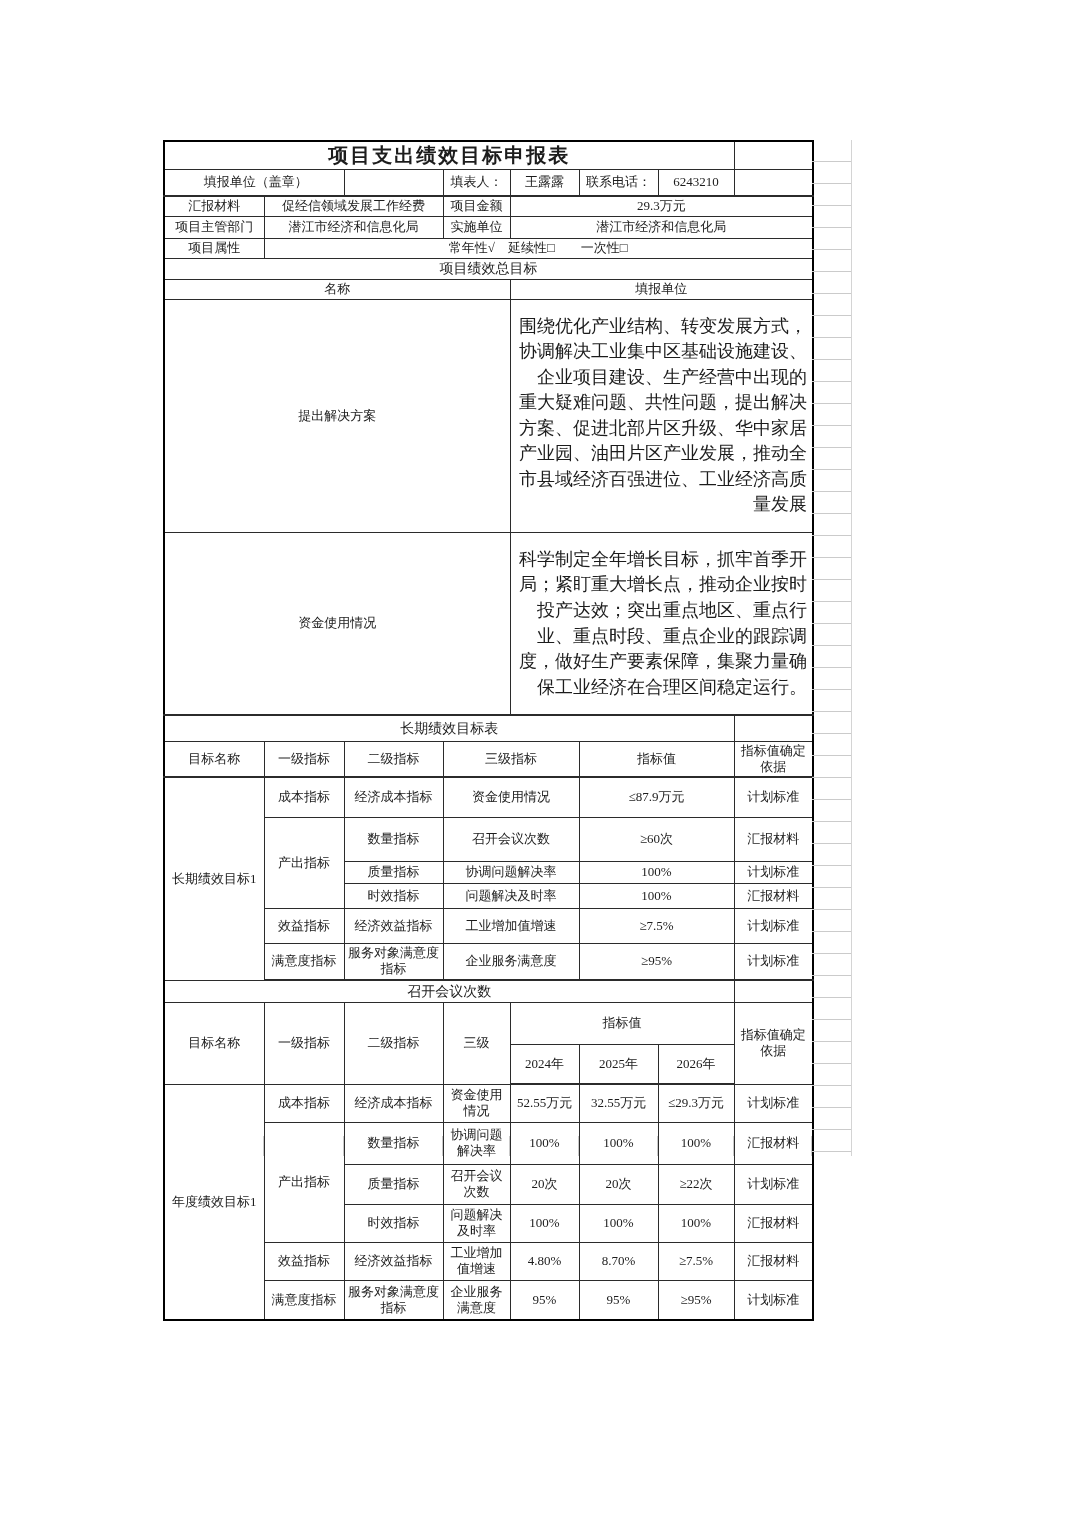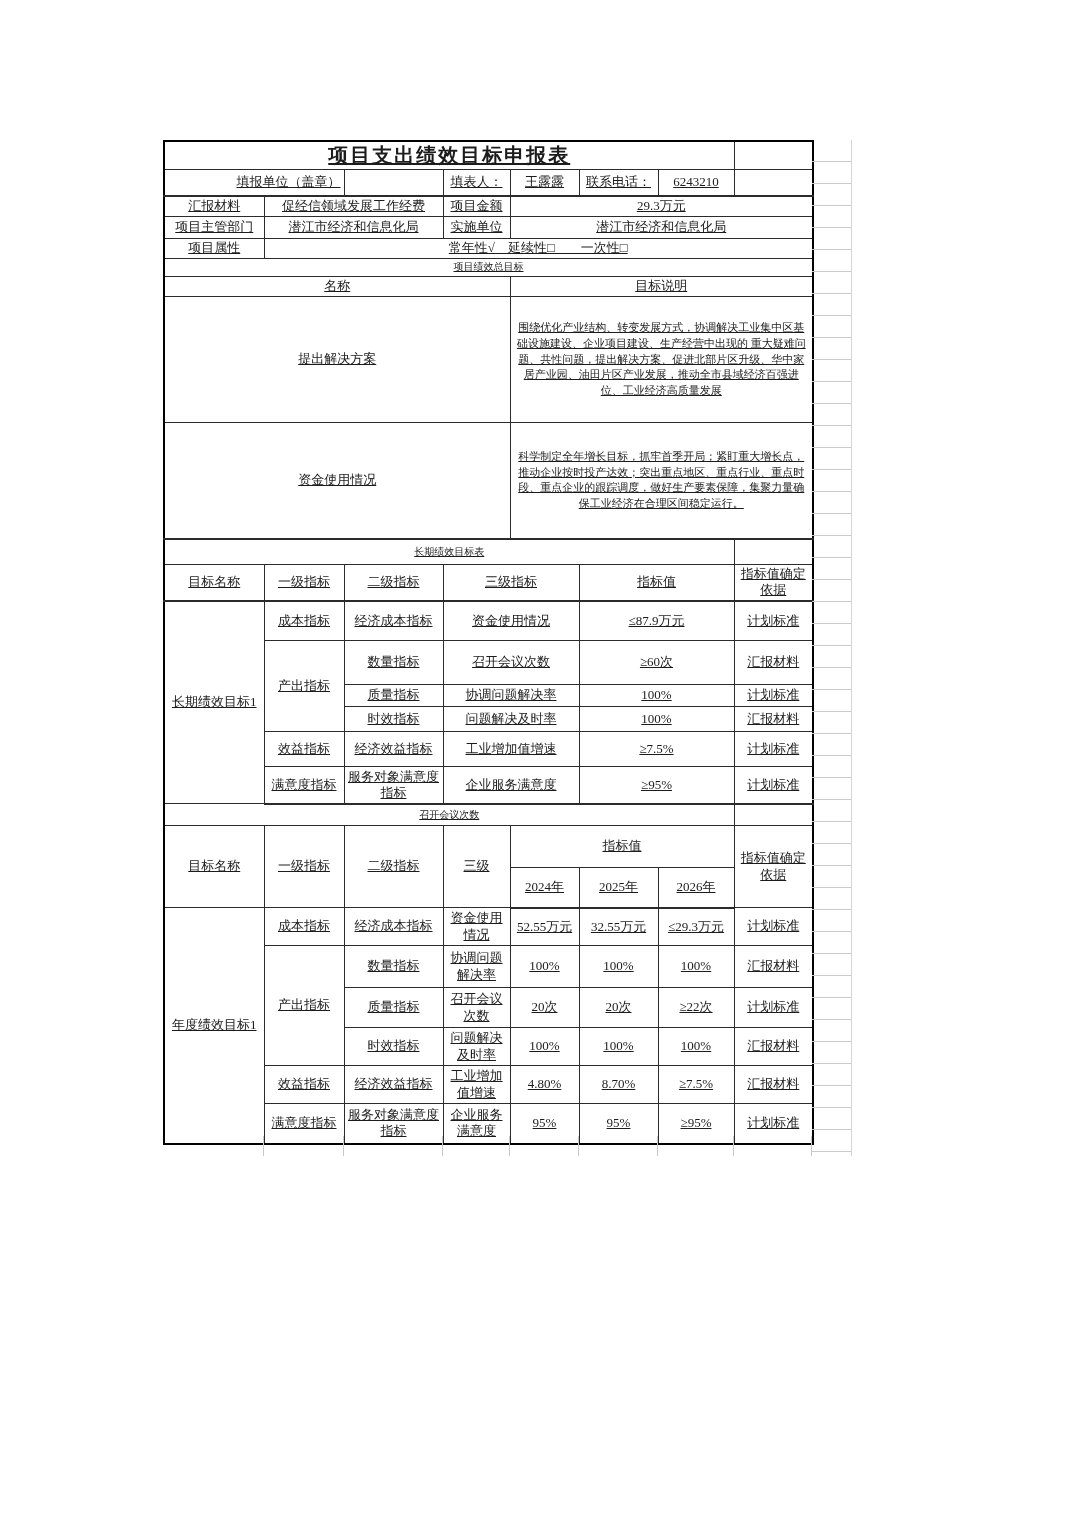--- a/index.html
+++ b/index.html
@@ -4,31 +4,30 @@
 <style>
   html,body{margin:0;padding:0;}
   body{
     width:1074px;height:1520px;background:#ffffff;position:relative;overflow:hidden;
     font-family:"Liberation Serif","DejaVu Serif",serif;color:#1c1c1c;
   }
   .sheet{position:absolute;left:163px;top:140px;}
   table.form{
     border-collapse:collapse;table-layout:fixed;width:649px;
     border:2px solid #000;
-    text-decoration:underline;
   }
   td{
     border:1px solid #2b2b2b;
     font-size:13px;line-height:1.25;text-align:center;vertical-align:middle;
     padding:1px 3px;overflow:hidden;word-break:break-all;
   }
   td.title{font-size:20px;font-weight:bold;letter-spacing:2px;}
-  td.left{text-align:right;padding-left:6px;}
-  td.desc{font-size:11px;line-height:1.42;padding:2px 5px;}
-  td.section{font-size:10px;}
+  td.left{text-align:center;padding-left:6px;}
+  td.desc{font-size:18px;line-height:1.42;padding:14px 5px;text-align:right;}
+  td.section{font-size:14px;}
   tr.hb td{border-bottom-width:2px;}
   
   .grid-right{
     position:absolute;left:812px;top:140px;width:39px;height:1016px;
     background:repeating-linear-gradient(to bottom,transparent 0,transparent 21px,#cbcbcb 21px,#cbcbcb 22px);
     border-right:1px solid #d4d4d4;
   }
   .grid-bottom{
     position:absolute;left:163px;top:1136px;width:650px;height:20px;
     background-image:
@@ -90,21 +89,21 @@
     <tr style="height:20px">
       <td>项目属性</td>
       <td colspan="7">常年性√　延续性□　　一次性□</td>
     </tr>
 
     <tr style="height:18px">
       <td colspan="8" class="section">项目绩效总目标</td>
     </tr>
     <tr style="height:20px">
       <td colspan="4">名称</td>
-      <td colspan="4">目标说明</td>
+      <td colspan="4">填报单位</td>
     </tr>
     <tr style="height:126px">
       <td colspan="4">提出解决方案</td>
       <td colspan="4" class="desc">围绕优化产业结构、转变发展方式，协调解决工业集中区基础设施建设、企业项目建设、生产经营中出现的 重大疑难问题、共性问题，提出解决方案、促进北部片区升级、华中家居产业园、油田片区产业发展，推动全市县域经济百强进位、工业经济高质量发展</td>
     </tr>
     <tr style="height:116px" class="hb">
       <td colspan="4">资金使用情况</td>
       <td colspan="4" class="desc">科学制定全年增长目标，抓牢首季开局；紧盯重大增长点，推动企业按时投产达效；突出重点地区、重点行业、重点时段、重点企业的跟踪调度，做好生产要素保障，集聚力量确保工业经济在合理区间稳定运行。</td>
     </tr>
 

